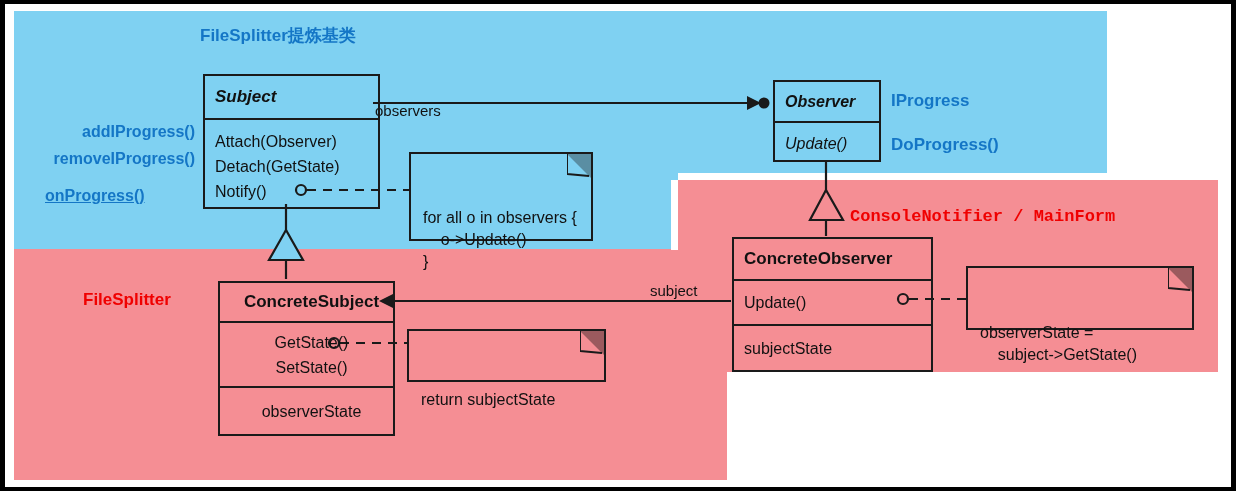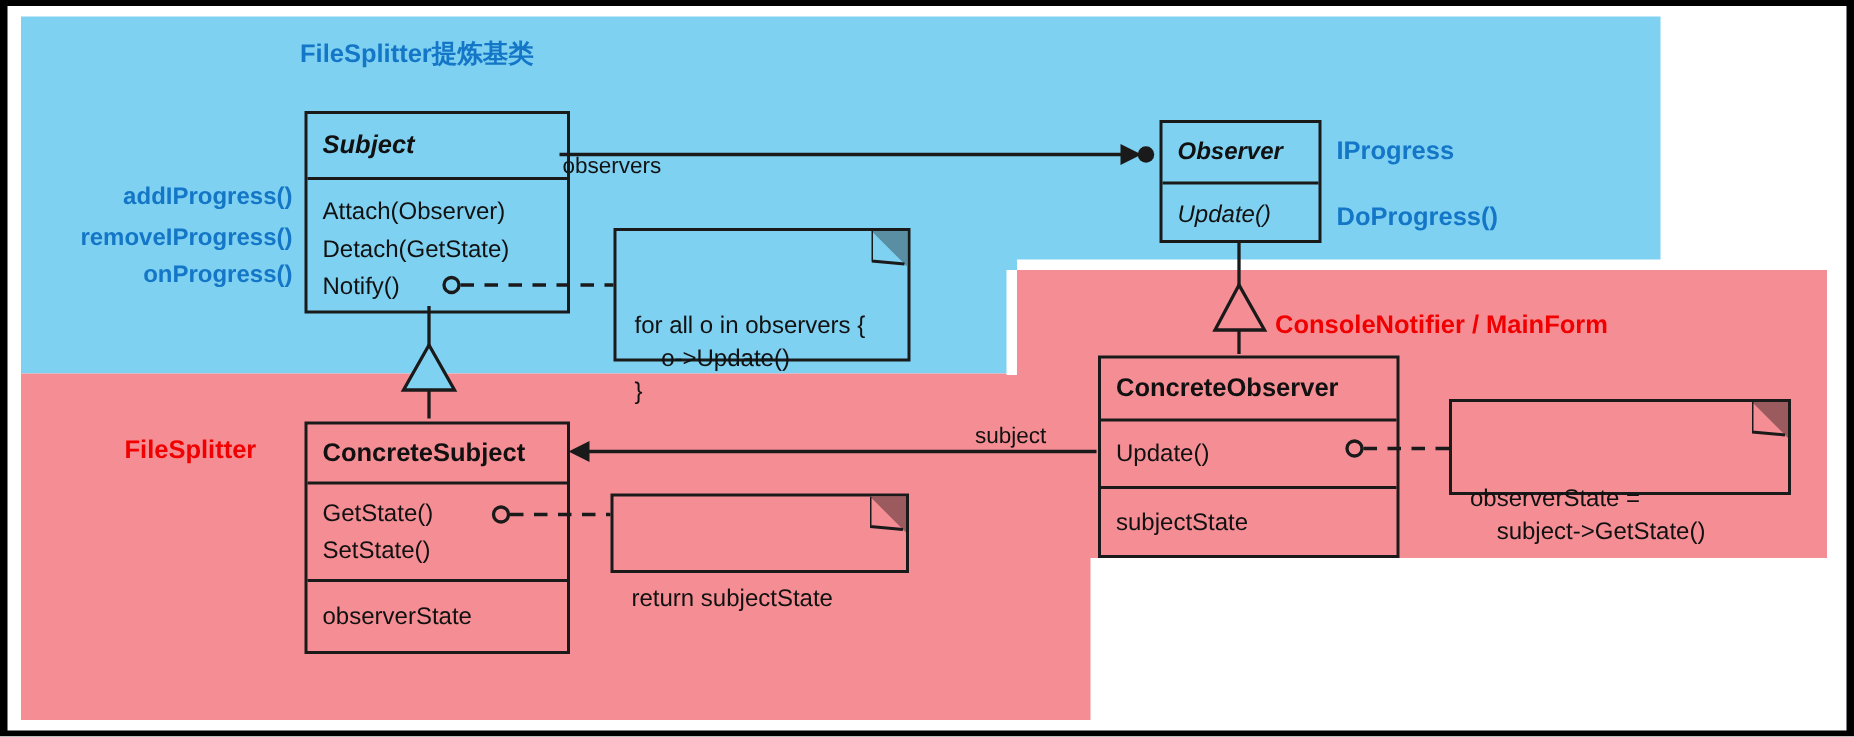--- a/index.html
+++ b/index.html
@@ -140,28 +140,28 @@
     <line x1="335" y1="339" x2="402" y2="339" stroke="#1a1a1a" stroke-width="2.2" stroke-dasharray="9,7"></line>
 
     <circle cx="898" cy="295" r="5" fill="none" stroke="#1a1a1a" stroke-width="2.2"></circle>
     <line x1="904" y1="295" x2="961" y2="295" stroke="#1a1a1a" stroke-width="2.2" stroke-dasharray="9,7"></line>
   </svg>
 
   <div class="annot annot-blue" style="left:195px; top:20px; font-size:17px;">FileSplitter提炼基类</div>
 
   <div class="annot annot-blue" style="left:40px; top:119px; font-size:16px; text-align:right; width:150px;">addIProgress()</div>
   <div class="annot annot-blue" style="left:20px; top:146px; font-size:16px; text-align:right; width:170px;">removeIProgress()</div>
-  <div class="annot annot-blue" style="left:40px; top:171px; font-size:16px; text-align:right; width:150px;">onProgress()</div>
+  <div class="annot annot-blue" style="left:40px; top:183px; font-size:16px; width:150px;text-decoration:underline;">onProgress()</div>
 
   <div class="annot annot-blue" style="left:886px; top:87px; font-size:17px;">IProgress</div>
   <div class="annot annot-blue" style="left:886px; top:131px; font-size:17px;">DoProgress()</div>
 
   <div class="annot annot-red" style="left:78px; top:286px; font-size:17px;">FileSplitter</div>
 
-  <div class="annot annot-red" style="left:845px; top:203px; font-size:17px;">ConsoleNotifier / MainForm</div>
+  <div class="annot annot-red" style="left:845px; top:203px; font-size:17px;font-family:Liberation Mono, monospace;">ConsoleNotifier / MainForm</div>
 
   <div class="edgelabel" style="left:370px; top:82px;margin-top:16px;">observers</div>
 
   <div class="edgelabel" style="left:645px; top:278px;">subject</div>
 
   <div class="umlbox" style="left:198px; top:70px; width:177px; height:135px;">
     <div class="sec" style="height:44px;">
       <div class="title italic">Subject</div>
     </div>
     <div class="sec last" style="height:88px; justify-content:center; padding-top:4px;">
@@ -173,21 +173,21 @@
 
   <div class="umlbox" style="left:768px; top:76px; width:108px; height:82px;">
     <div class="sec" style="height:41px;">
       <div class="title italic" style="font-size:16px;">Observer</div>
     </div>
     <div class="sec last" style="height:41px;">
       <div class="mrow italic">Update()</div>
     </div>
   </div>
 
-  <div class="umlbox" style="left:198px; top:277px; width:177px; height:155px;">
+  <div class="umlbox" style="left:213px; top:277px; width:177px; height:155px;text-align:center;">
     <div class="sec" style="height:40px;">
       <div class="title">ConcreteSubject</div>
     </div>
     <div class="sec" style="height:65px; justify-content:flex-start; padding-top:7px;">
       <div class="mrow">GetState()</div>
       <div class="mrow">SetState()</div>
     </div>
     <div class="sec last" style="height:47px;">
       <div class="mrow">observerState</div>
     </div>
@@ -198,21 +198,21 @@
       <div class="title">ConcreteObserver</div>
     </div>
     <div class="sec" style="height:45px;">
       <div class="mrow">Update()</div>
     </div>
     <div class="sec last" style="height:45px;">
       <div class="mrow">subjectState</div>
     </div>
   </div>
 
-  <div class="note" style="left:404px; top:148px; width:198px; height:89px;">
+  <div class="note" style="left:404px; top:148px; width:184px; height:89px;">
     <span class="ntext">for all o in observers {
     o-&gt;Update()
 }</span>
     <svg class="foldline" viewBox="0 0 24 24">
       <path d="M0,0 L24,24 L24,0 z" fill="#5a8ea3"></path>
       <path d="M0,0 L0,20 M0,20 L22,22" fill="none" stroke="#1a1a1a" stroke-width="2"></path>
     </svg>
   </div>
 
   <div class="note" style="left:402px; top:325px; width:199px; height:53px;">

